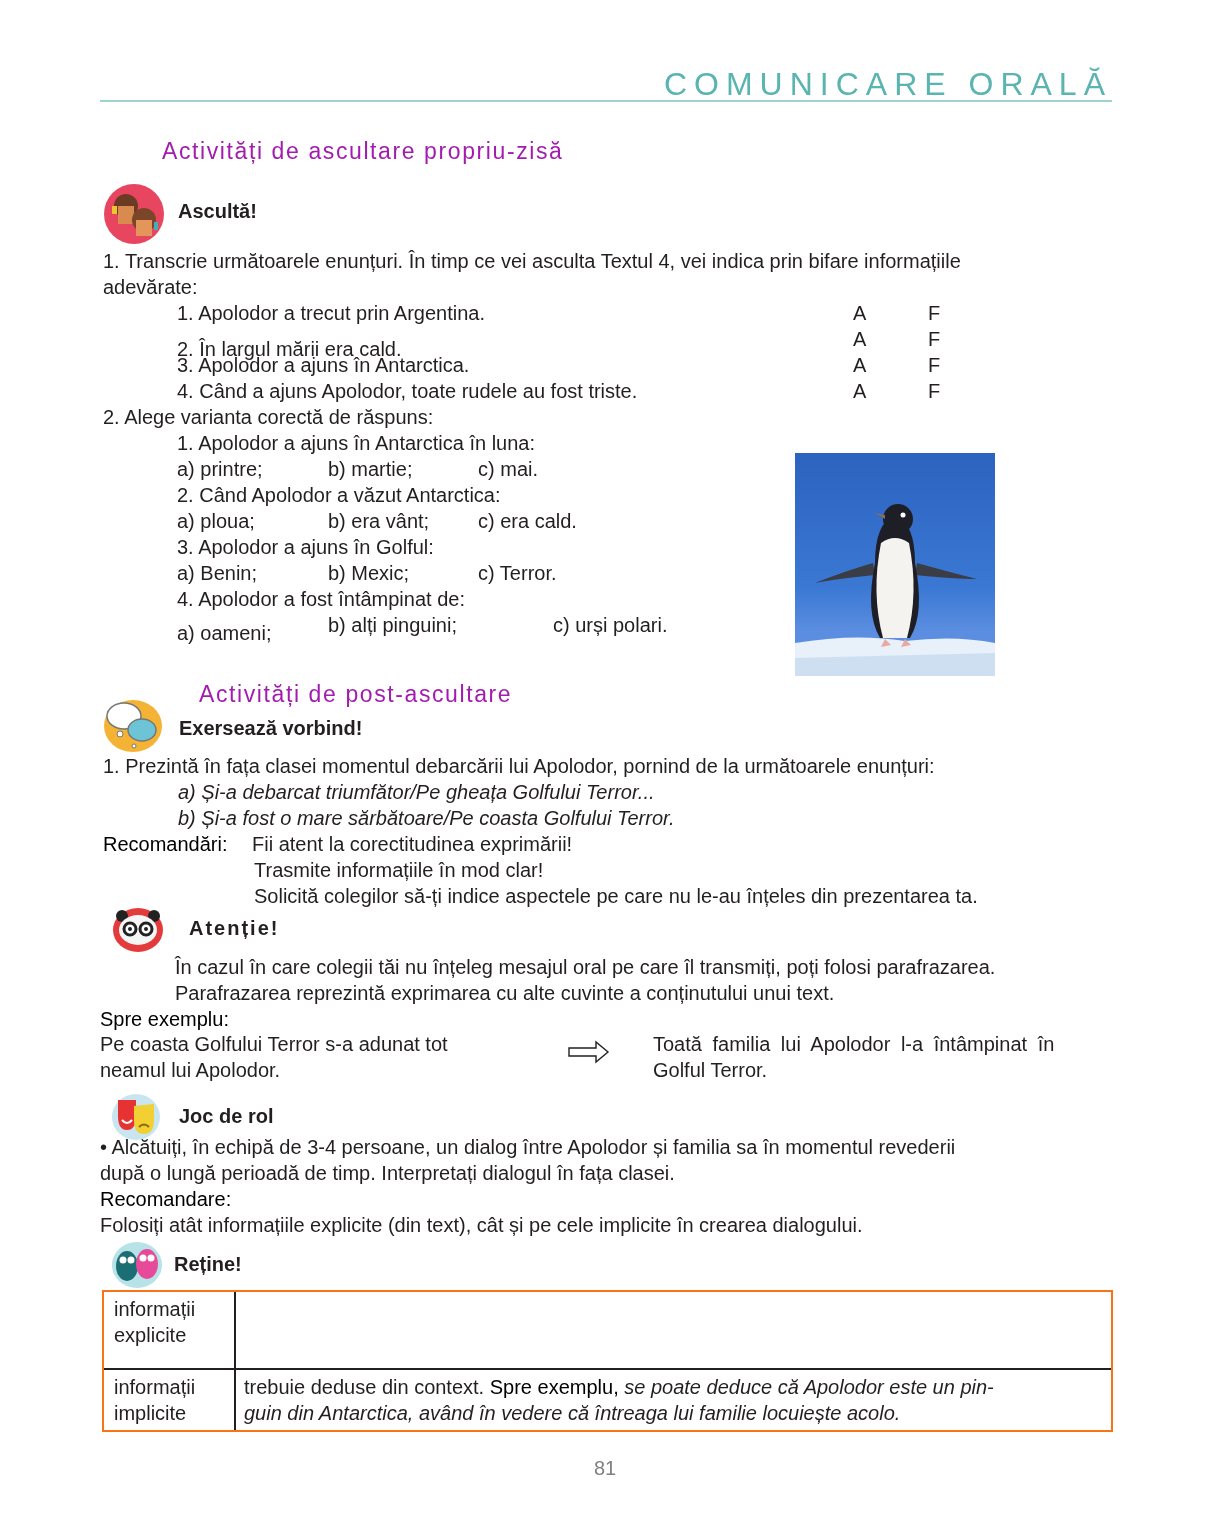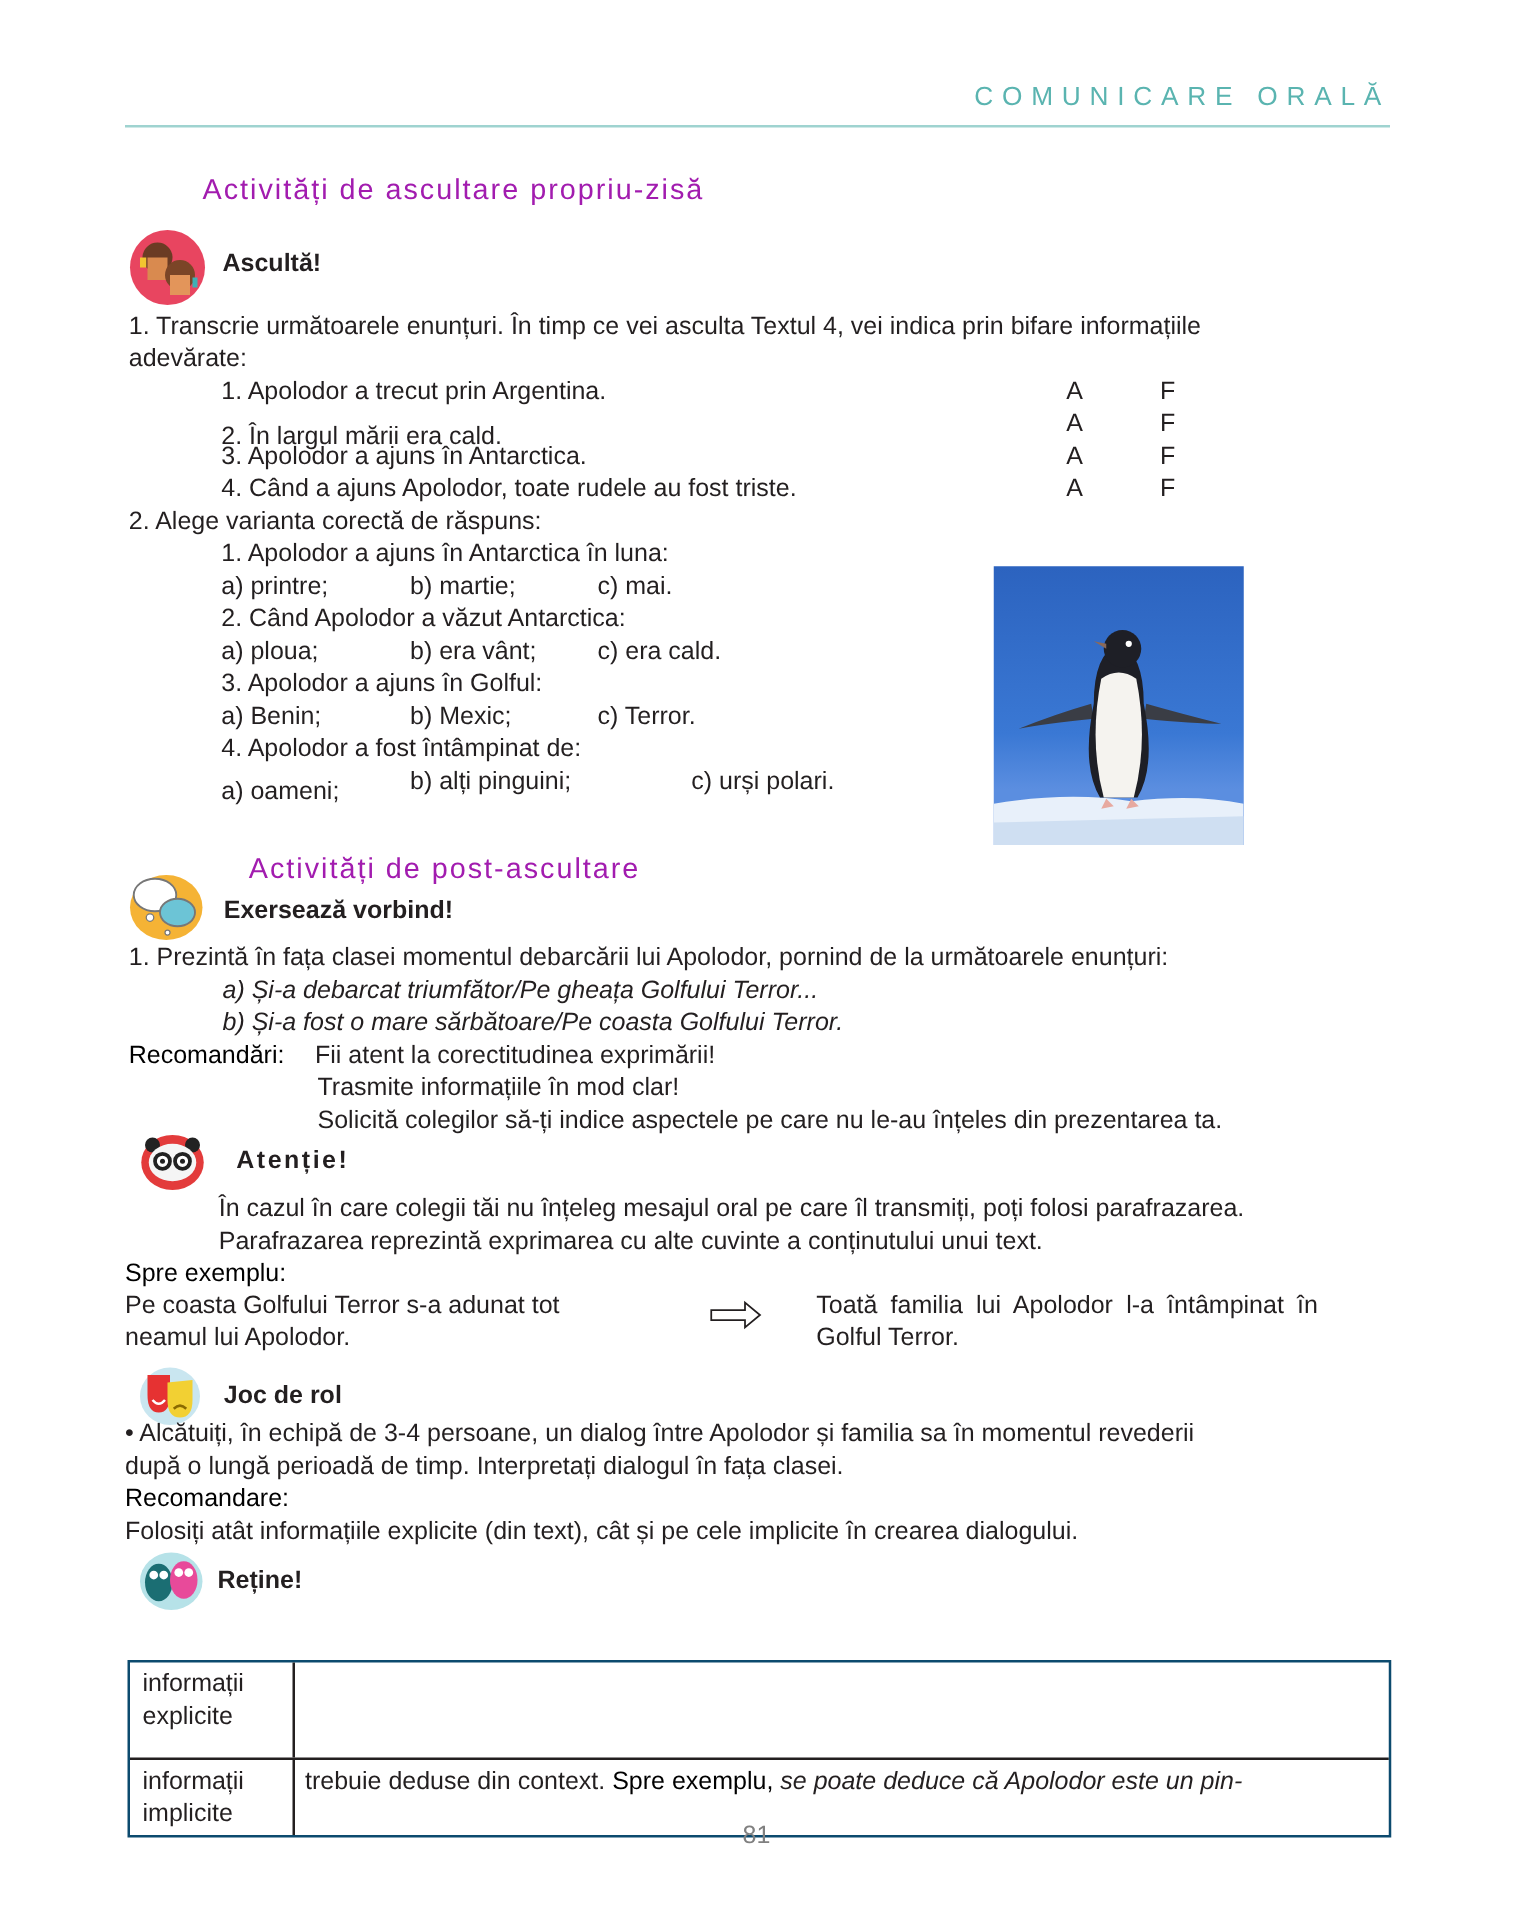--- a/index.html
+++ b/index.html
@@ -1,28 +1,28 @@
 <!DOCTYPE html>
 <html><head>
 <meta charset="utf-8">
 <style>
   * { box-sizing: border-box; margin: 0; padding: 0; }
   html, body { width: 1212px; height: 1536px; background: #ffffff; }
   body { position: relative; font-family: "Liberation Sans", sans-serif; color: #231f20; font-size: 20px; }
   .abs { position: absolute; white-space: nowrap; }
-  .header-title { right: 100px; top: 66px; font-size: 21px; letter-spacing: 7px; color: #5ab4b0; }
+  .header-title { right: 100px; top: 66px; font-size: 32px; letter-spacing: 7px; color: #5ab4b0; }
   .header-rule { left: 100px; top: 100px; width: 1012px; height: 2px; background: #9fd3d0; }
   .section-title { font-size: 23px; letter-spacing: 1.6px; color: #a21caf; }
   .sub-title { font-weight: bold; font-size: 20px; color: #231f20; }
   .txt { font-size: 20px; line-height: 26px; }
   .orange { color: #000000; }
   .ital { font-style: italic; }
   .icon { position: absolute; border-radius: 50%; }
   .penguin { left: 795px; top: 453px; width: 200px; height: 223px; background: linear-gradient(180deg, #2c63bf 0%, #3a78d4 60%, #5b8ee0 80%); overflow: hidden; }
-  .table-wrap { position: absolute; left: 102px; top: 1328px; width: 1011px; border: 2px solid #0c4a6e; }
+  .table-wrap { position: absolute; left: 102px; top: 1290px; width: 1011px; border: 2px solid #f97316; }
   .trow { display: flex; border-top: 2px solid #231f20; }
   .trow:first-child { border-top: none; }
   .tcell-left { width: 132px; padding: 4px 10px; border-right: 2px solid #231f20; font-size: 20px; line-height: 26px; white-space: normal; }
   .tcell-right { flex: 1; padding: 4px 8px; font-size: 20px; line-height: 26px; white-space: normal; }
   .page-num { left: 594px; top: 1457px; font-size: 20px; color: #808080; }
 </style>
 </head>
 <body>
 
 <div class="abs header-title">COMUNICARE ORALĂ</div>
@@ -185,17 +185,18 @@
   </div>
   <div class="trow" style="height:62px;">
     <div class="tcell-left">
       <div>informații</div>
       <div>implicite</div>
     </div>
     <div class="tcell-right">
       <div>
         <span>trebuie deduse din context. </span><span class="orange">Spre exemplu, </span><span class="ital">se poate deduce că Apolodor este un pin-</span>
       </div>
+      <div class="ital">guin din Antarctica, având în vedere că întreaga lui familie locuiește acolo.</div>
     </div>
   </div>
 </div>
 
 <div class="abs page-num">81</div>
 
 </body></html>

